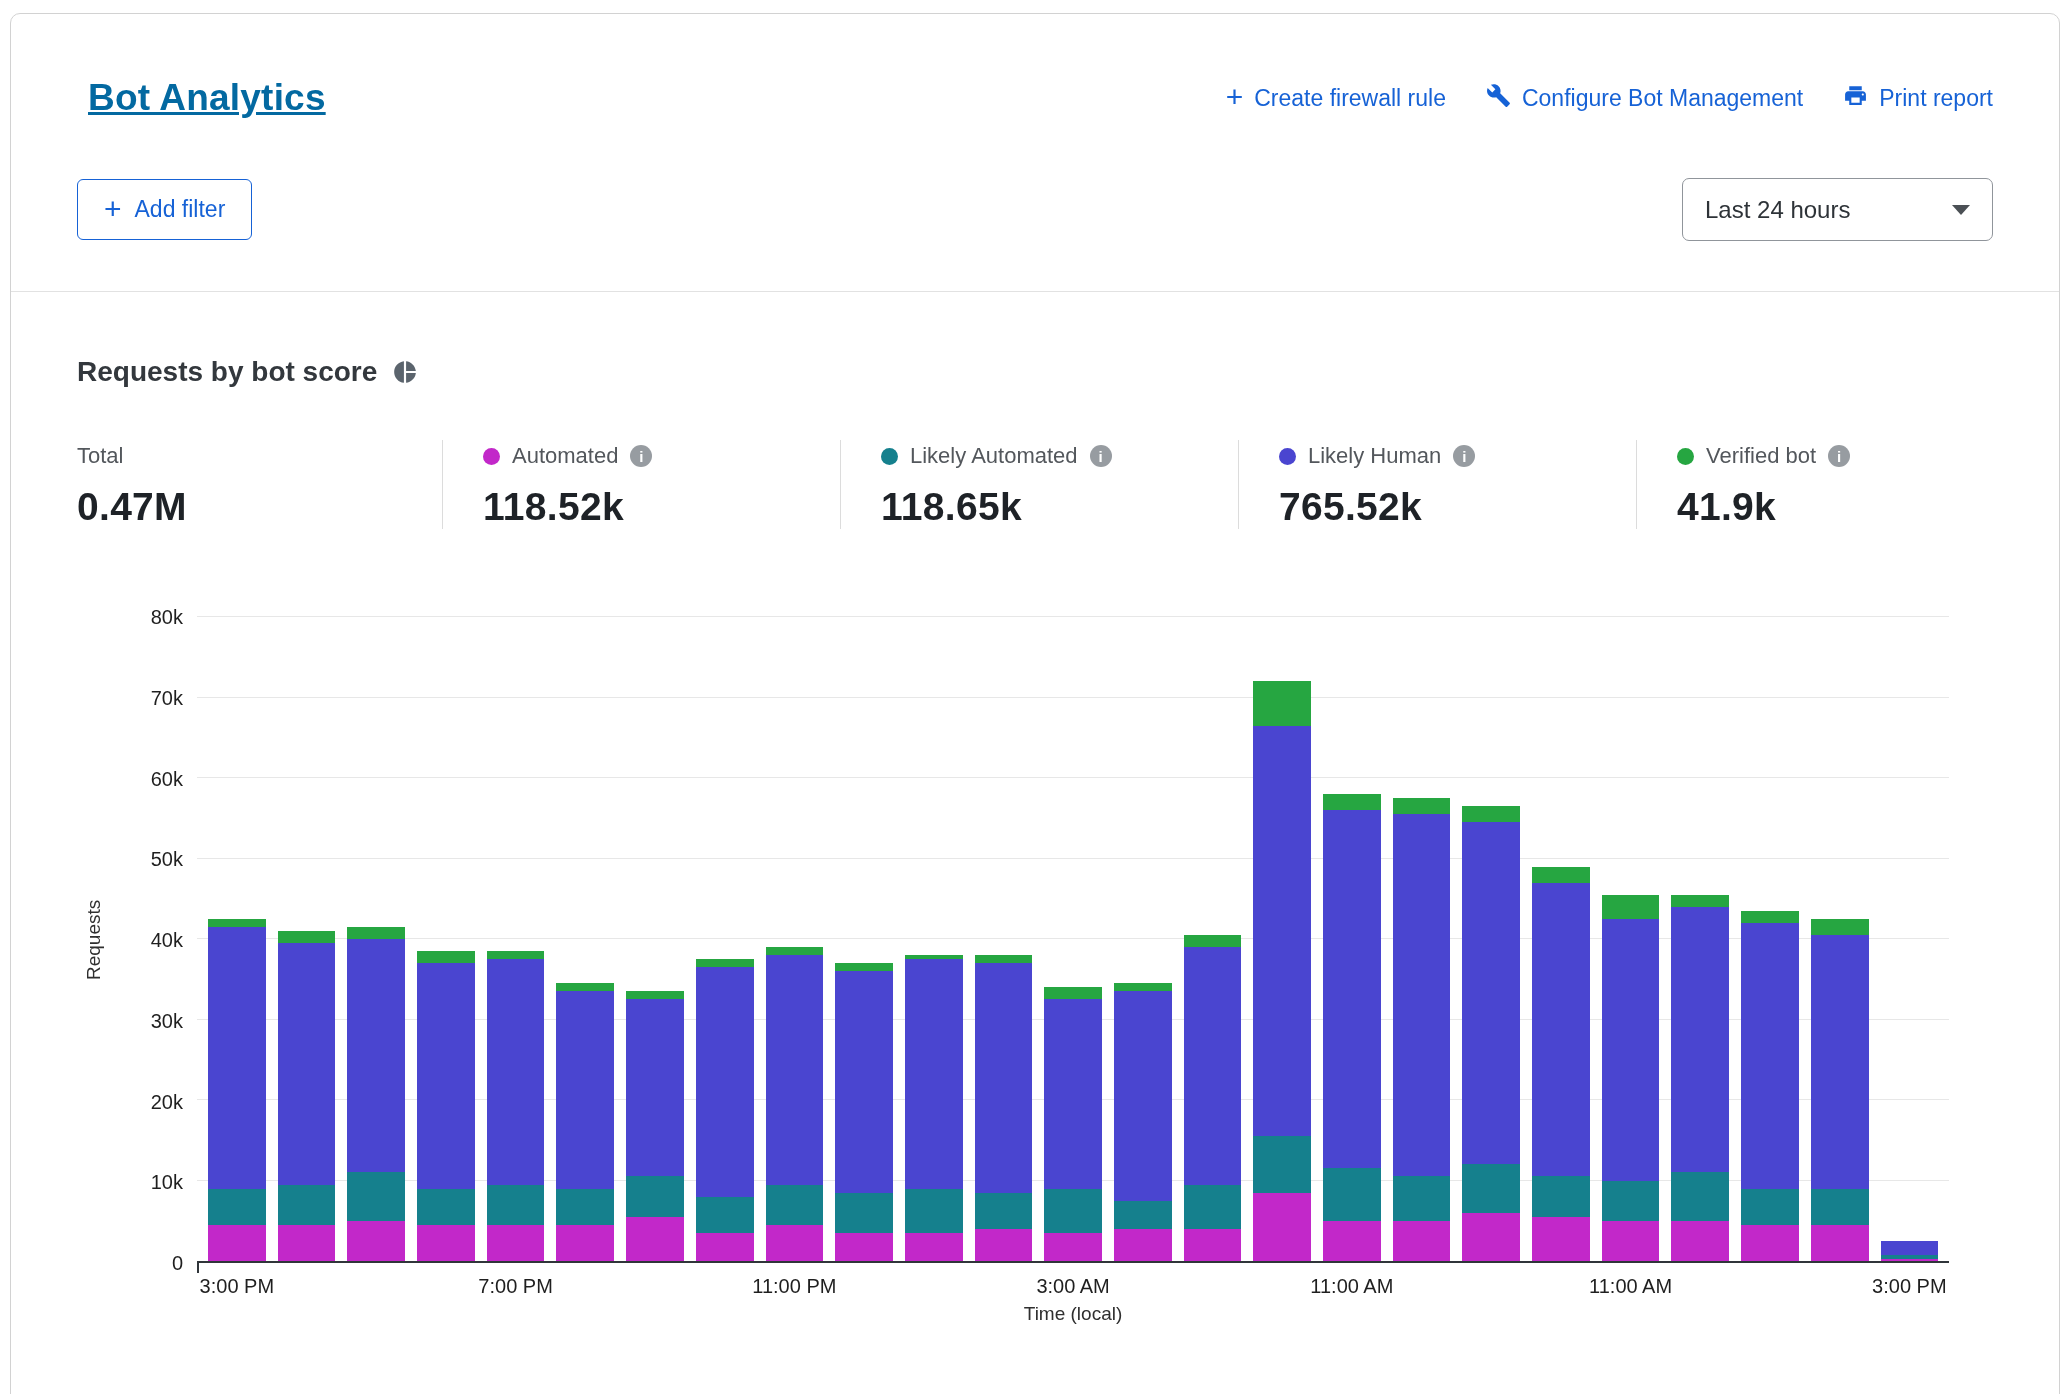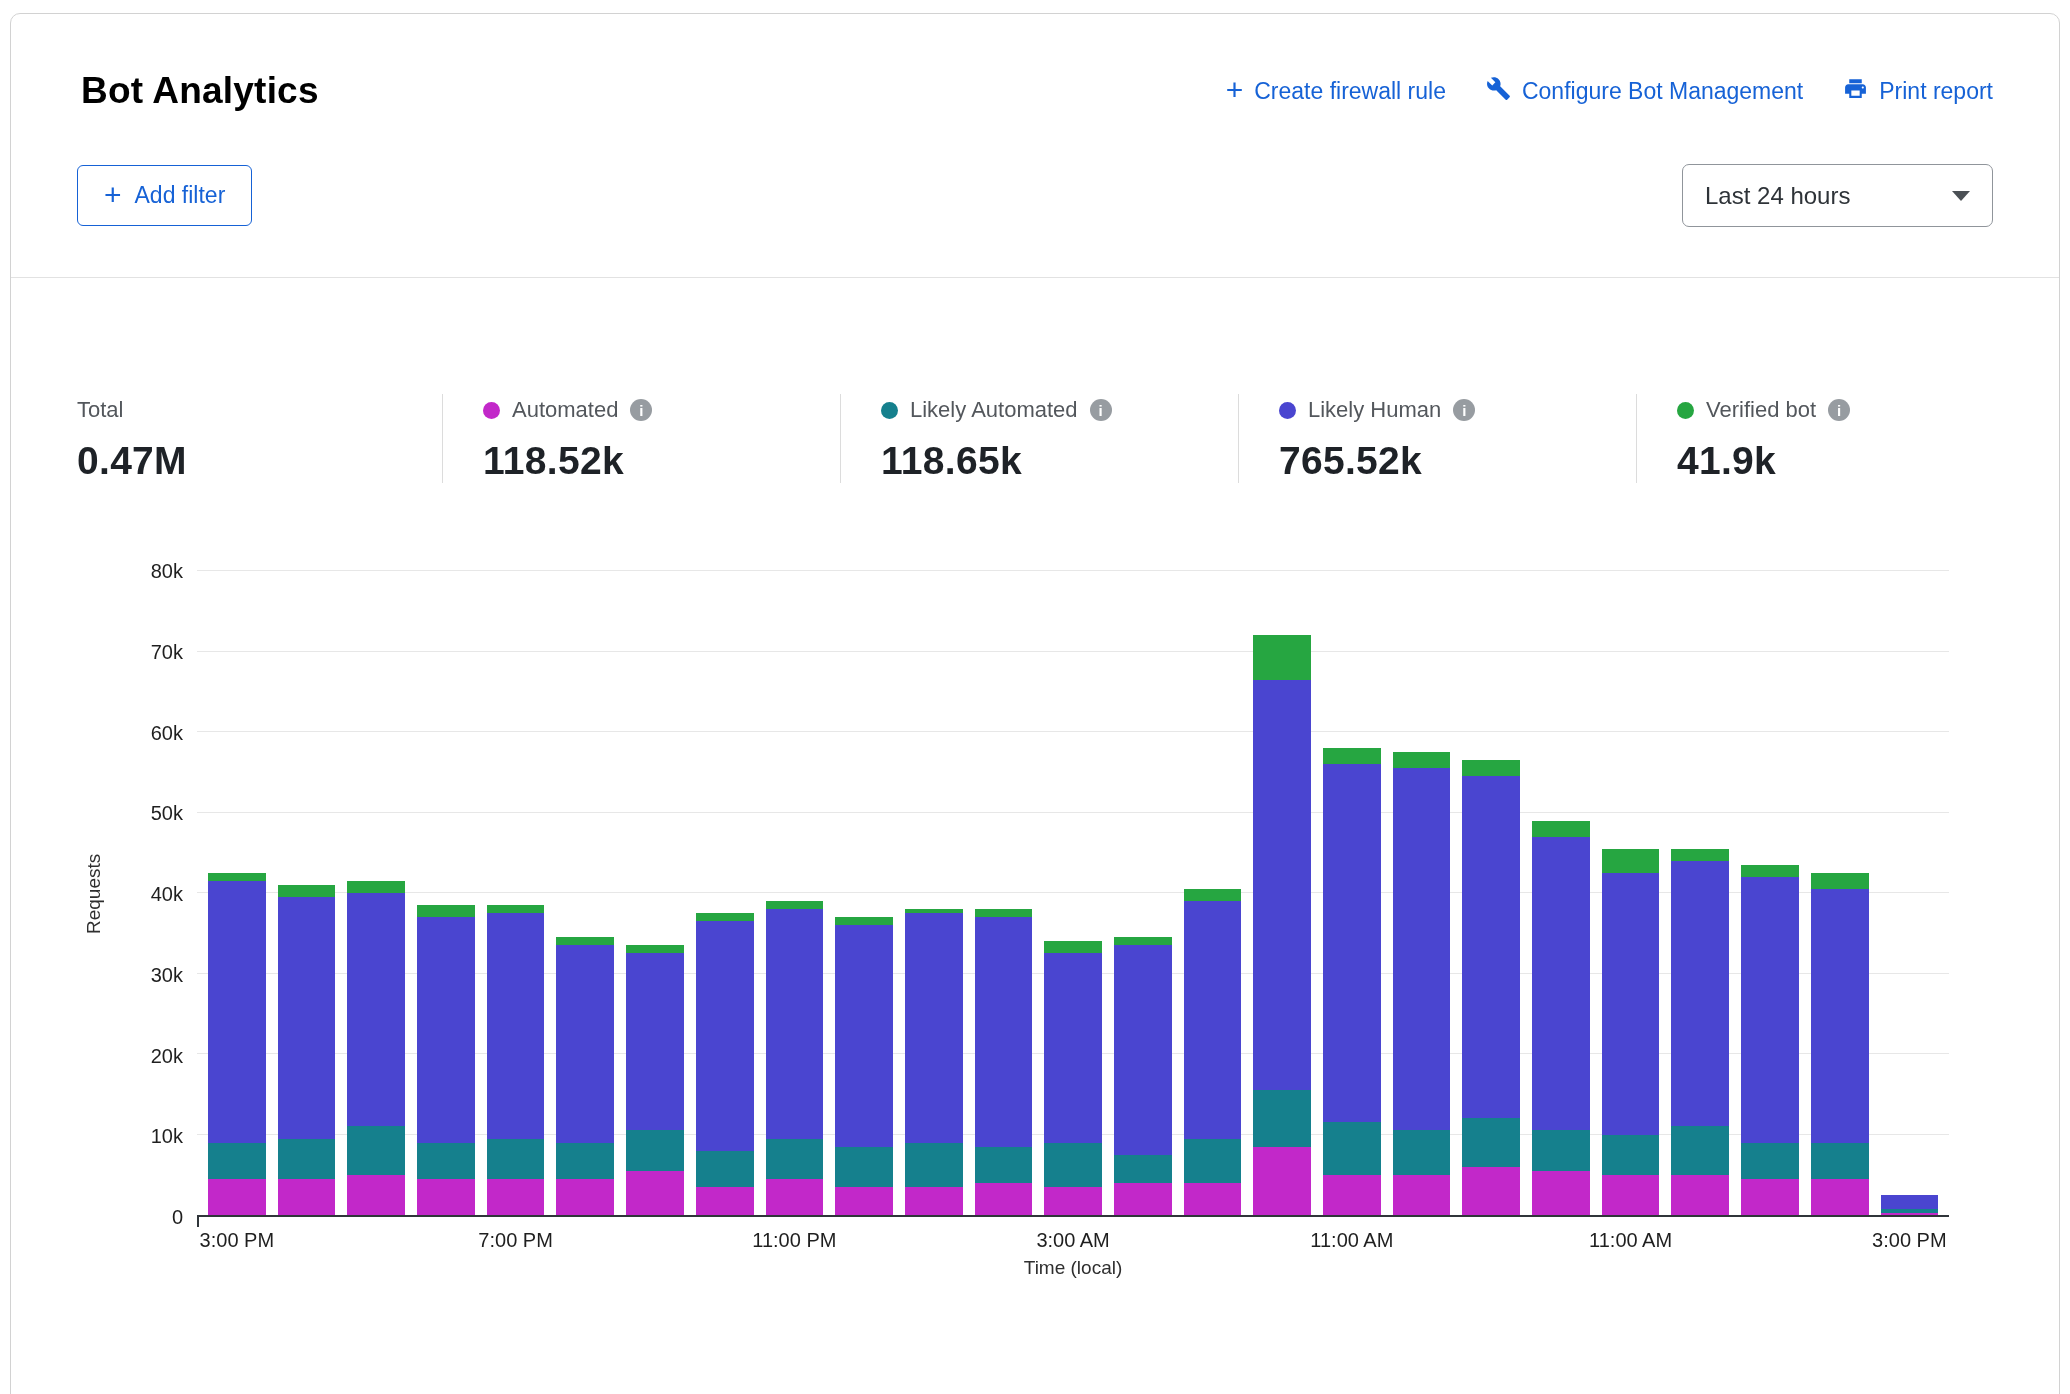--- a/index.html
+++ b/index.html
@@ -8,21 +8,21 @@
     width:2070px; height:1394px; background:#ffffff; overflow:hidden;
     font-family:"Liberation Sans", sans-serif; color:#313131; position:relative;
   }
   .card {
     position:absolute; top:13px; left:10px; right:10px; height:1460px;
     background:#fff; border:1px solid #d2d2d2; border-radius:10px;
   }
   
   .card-header { padding:52px 66px 50px 66px; border-bottom:1px solid #e2e2e2; }
   .header-top { display:flex; justify-content:space-between; align-items:center; }
-  .page-title { font-size:37px; font-weight:700; color:#000000; margin:4px; letter-spacing:.2px; }
+  .page-title { font-size:37px; font-weight:700; color:#0369a1; margin:11px; letter-spacing:.2px;text-decoration:underline; }
   .header-actions { display:flex; align-items:center; gap:40px; }
   .action-link { display:flex; align-items:center; gap:11px; color:#1662d6; font-size:23px; cursor:pointer; }
   .action-link svg { width:25px; height:25px; fill:currentColor; }
   .plus-glyph { font-size:30px; font-weight:500; line-height:1; transform:translateY(-1px); }
   .header-bottom { display:flex; justify-content:space-between; align-items:center; margin-top:48px; }
   .add-filter-btn {
     display:inline-flex; align-items:center; gap:13px; height:61px; padding:0 26px;
     background:#fff; border:1px solid #1662d6; border-radius:6px;
     color:#1662d6; font-size:23px; cursor:pointer; font-family:inherit;
   }
@@ -107,20 +107,28 @@
       </button>
       <div class="time-select">
         <span>Last 24 hours</span>
         <span class="chevron"></span>
       </div>
     </div>
   </div>
 
   <div class="card-body">
 
+    <div class="section-head">
+      <h2 class="section-title">Requests by bot score</h2>
+      <span class="pie-icon">
+          <svg viewBox="0 0 24 24">
+            <path d="M11 2v20C5.9 21.5 2 17.2 2 12S5.9 2.5 11 2zm2 0v9h9c-.5-4.7-4.3-8.5-9-9zm0 11v9c4.7-.5 8.5-4.2 9-9h-9z"></path>
+          </svg>
+        </span>
+    </div>
 
     <div class="stats">
       <div class="stat-col first">
         <div class="stat-label-row">
           <span>Total</span>
         </div>
         <div class="stat-value">0.47M</div>
       </div>
       <div class="stat-col bordered">
         <div class="stat-label-row">

